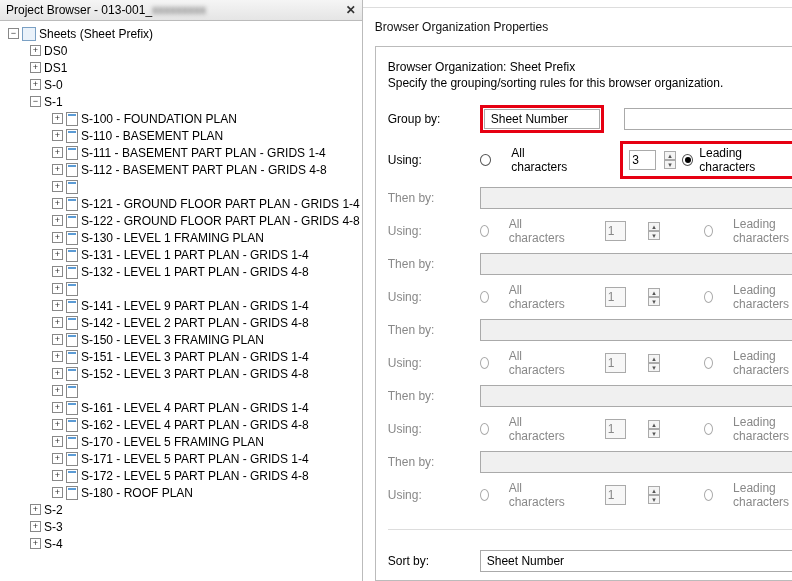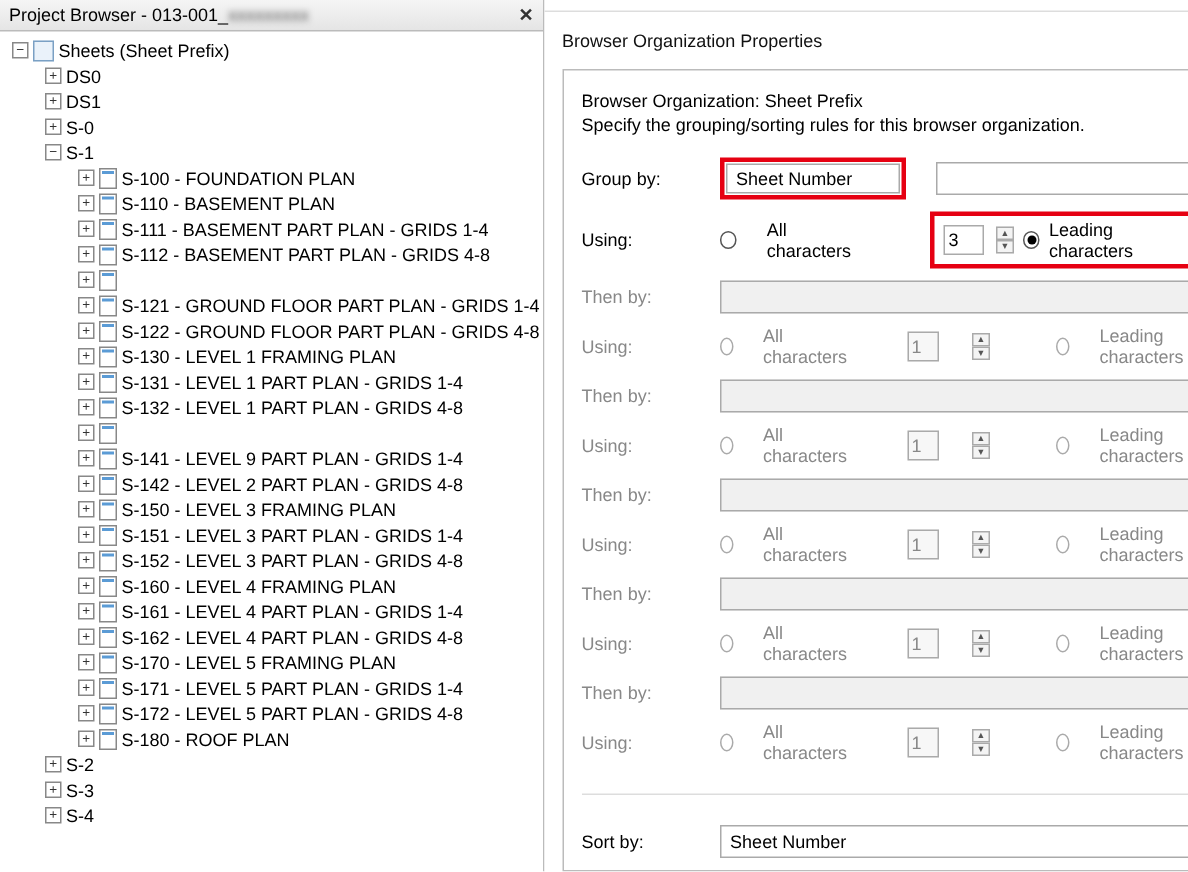--- a/index.html
+++ b/index.html
@@ -339,21 +339,20 @@
           <div class="row">
             <span class="expander">+</span>
             <span class="icon-sheet"></span>
             <span>S-152 - LEVEL 3 PART PLAN - GRIDS 4-8</span>
           </div>
         </div>
         <div class="node lvl2">
           <div class="row">
             <span class="expander">+</span>
             <span class="icon-sheet"></span>
-            <span>S-160 - LEVEL 4 FRAMING PLAN</span>
           </div>
         </div>
         <div class="node lvl2">
           <div class="row">
             <span class="expander">+</span>
             <span class="icon-sheet"></span>
             <span>S-161 - LEVEL 4 PART PLAN - GRIDS 1-4</span>
           </div>
         </div>
         <div class="node lvl2">

